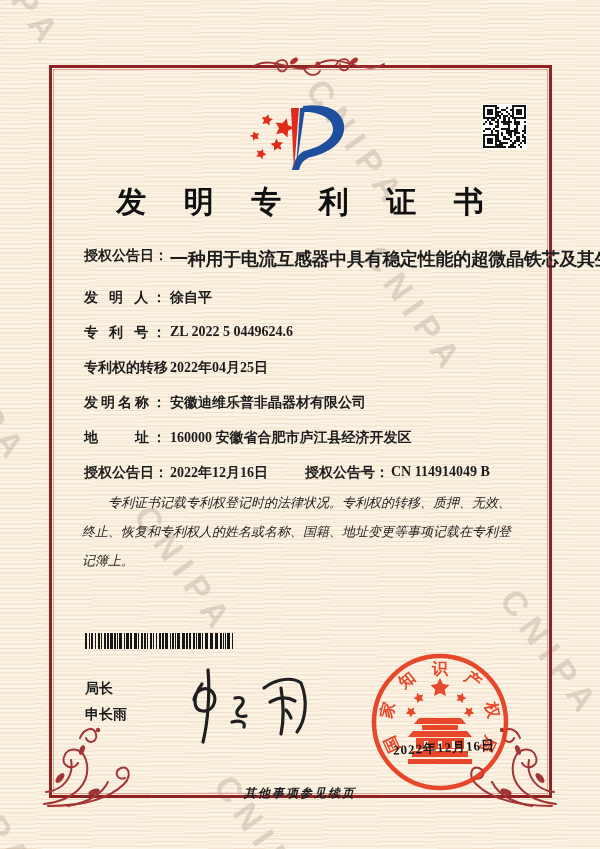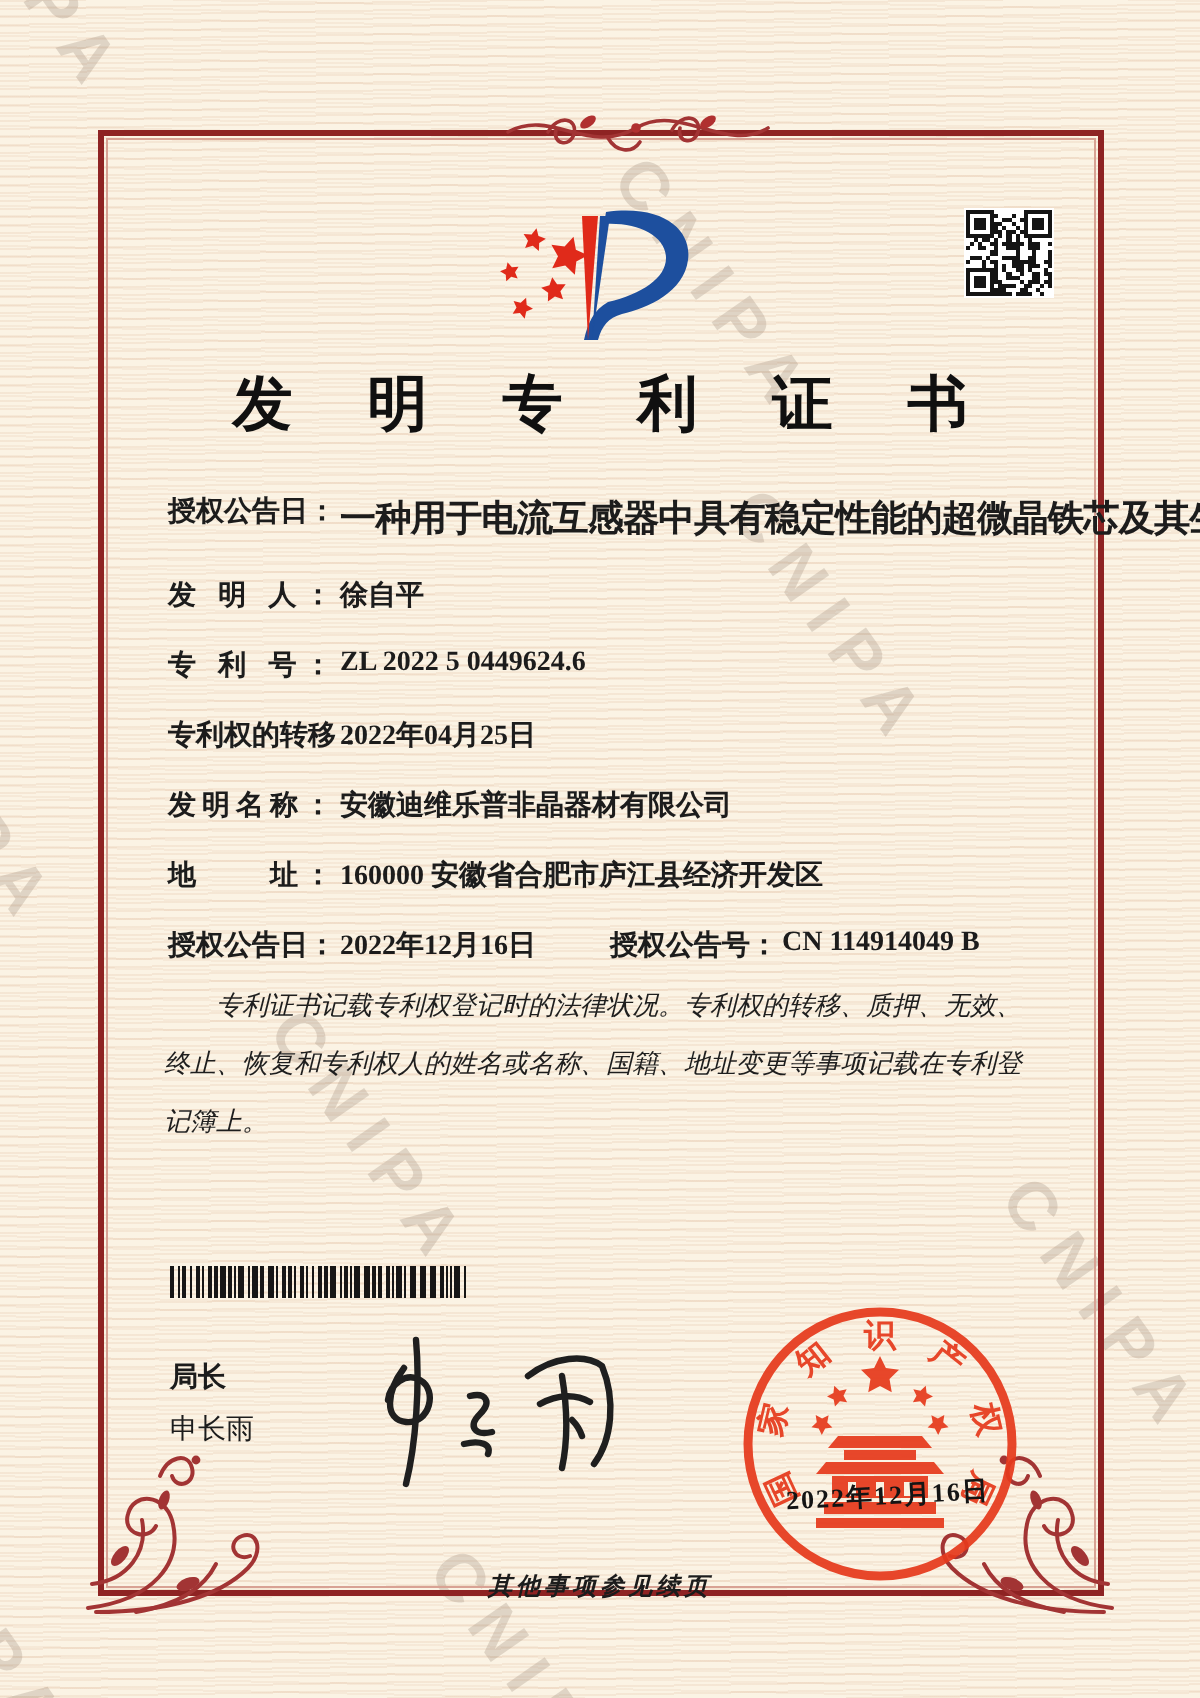--- a/index.html
+++ b/index.html
@@ -47,21 +47,21 @@
   .pair2{position:absolute;left:221px;top:0;white-space:nowrap;}
   
   .legal{position:absolute;left:82px;top:488px;width:438px;
          font-style:italic;font-size:13px;line-height:29px;color:#1e1e1e;font-weight:500;}
   .legal p{margin:0;text-indent:2em;}
   
   .barcode{position:absolute;left:85px;top:633px;width:156px;height:16px;display:flex;align-items:stretch;}
   .barcode i{display:block;height:100%;}
   .signer-title{position:absolute;left:85px;top:680px;font-size:14px;font-weight:700;
                 font-family:"Liberation Sans","DejaVu Sans",sans-serif;}
-  .signer-name{position:absolute;left:85px;top:706px;font-size:14px;font-weight:400;
+  .signer-name{position:absolute;left:85px;top:706px;font-size:14px;font-weight:700;
                font-family:"Liberation Sans","DejaVu Sans",sans-serif;}
   .signature{position:absolute;left:180px;top:664px;width:140px;height:84px;}
   
   .seal{position:absolute;left:368px;top:650px;width:144px;height:144px;opacity:0.93;}
   .seal svg{position:absolute;left:0;top:0;}
   .seal-char{position:absolute;width:18px;height:18px;line-height:18px;text-align:center;
              font-size:16px;font-weight:700;color:#e63a1d;}
   .seal-date{position:absolute;left:370px;top:739px;width:148px;text-align:center;
              font-size:13px;font-weight:700;color:#141414;transform:rotate(-3deg);letter-spacing:1px;z-index:6;}
   .page-num{position:absolute;left:0;right:0;top:774px;text-align:center;font-size:12px;letter-spacing:2px;}

